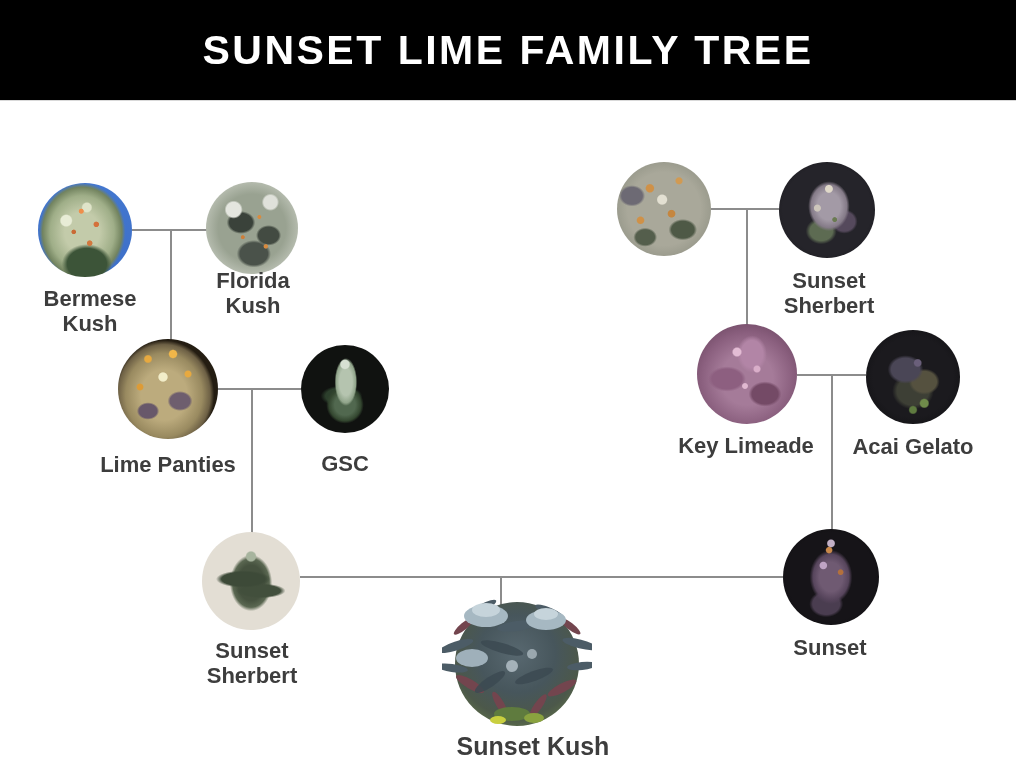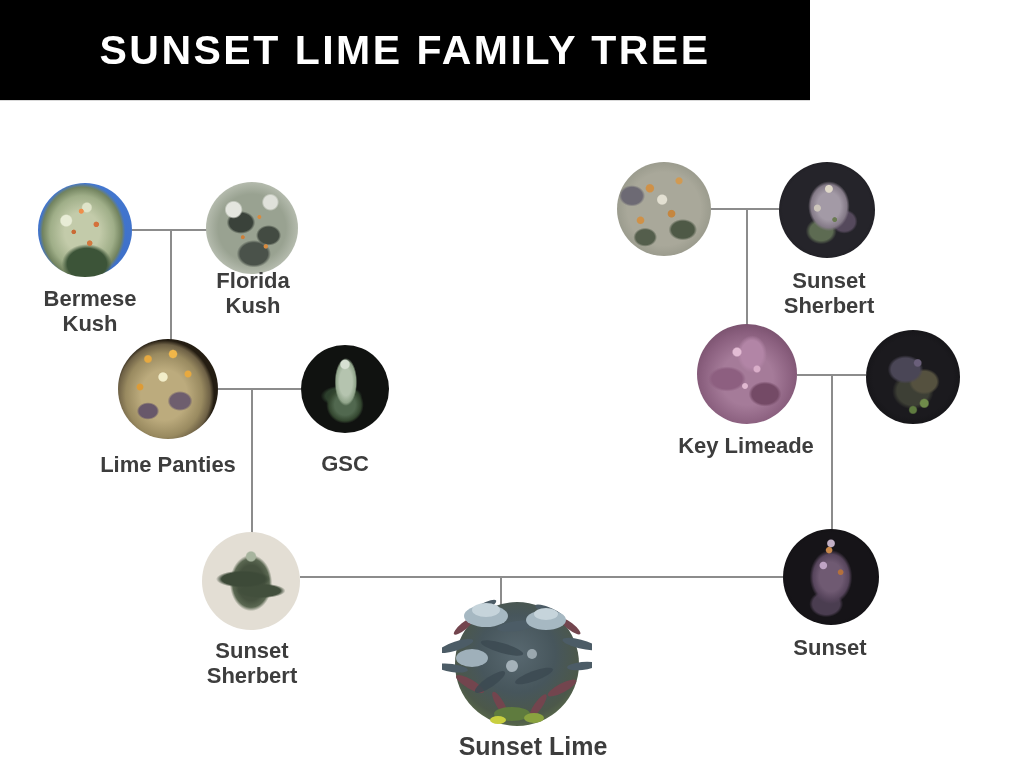--- a/index.html
+++ b/index.html
@@ -9,21 +9,21 @@
     width: 1024px;
     height: 768px;
     background: #ffffff;
     overflow: hidden;
     font-family: "Liberation Sans", sans-serif;
   }
   
   #header {
     position: absolute;
     left: 0; top: 0;
-    width: 810px; height: 100px;
+    width: 1016px; height: 100px;
     background: #000000;
     display: flex;
     align-items: center;
     justify-content: center;
     box-shadow: 0 1px 0 #d9d9d9;
   }
   #header .title {
     color: #ffffff;
     font-size: 41px;
     font-weight: 800;
@@ -240,17 +240,18 @@
     <ellipse cx="92" cy="122" rx="10" ry="5" fill="#8aa23f"></ellipse>
     <ellipse cx="56" cy="124" rx="8" ry="4" fill="#c9cf3f"></ellipse>
   </svg>
 
   <div class="label" style="left:30px;  top:286px; width:120px;">Bermese Kush</div>
   <div class="label" style="left:193px; top:268px; width:120px;">Florida Kush</div>
   <div class="label" style="left:58px;  top:452px; width:220px;">Lime Panties</div>
   <div class="label" style="left:265px; top:451px; width:160px;">GSC</div>
   <div class="label" style="left:769px; top:268px; width:120px;">Sunset Sherbert</div>
   <div class="label" style="left:636px; top:433px; width:220px;text-align:center;">Key Limeade</div>
+  <div class="label" style="left:803px; top:434px; width:220px;">Acai Gelato</div>
   <div class="label" style="left:192px; top:638px; width:120px;">Sunset Sherbert</div>
   <div class="label" style="left:730px; top:635px; width:200px;">Sunset</div>
-  <div class="label big" style="left:403px; top:734px; width:260px;">Sunset Lime</div>
+  <div class="label big" style="left:403px; top:734px; width:260px;">Sunset Kush</div>
 
 </div>
 
 </body></html>

